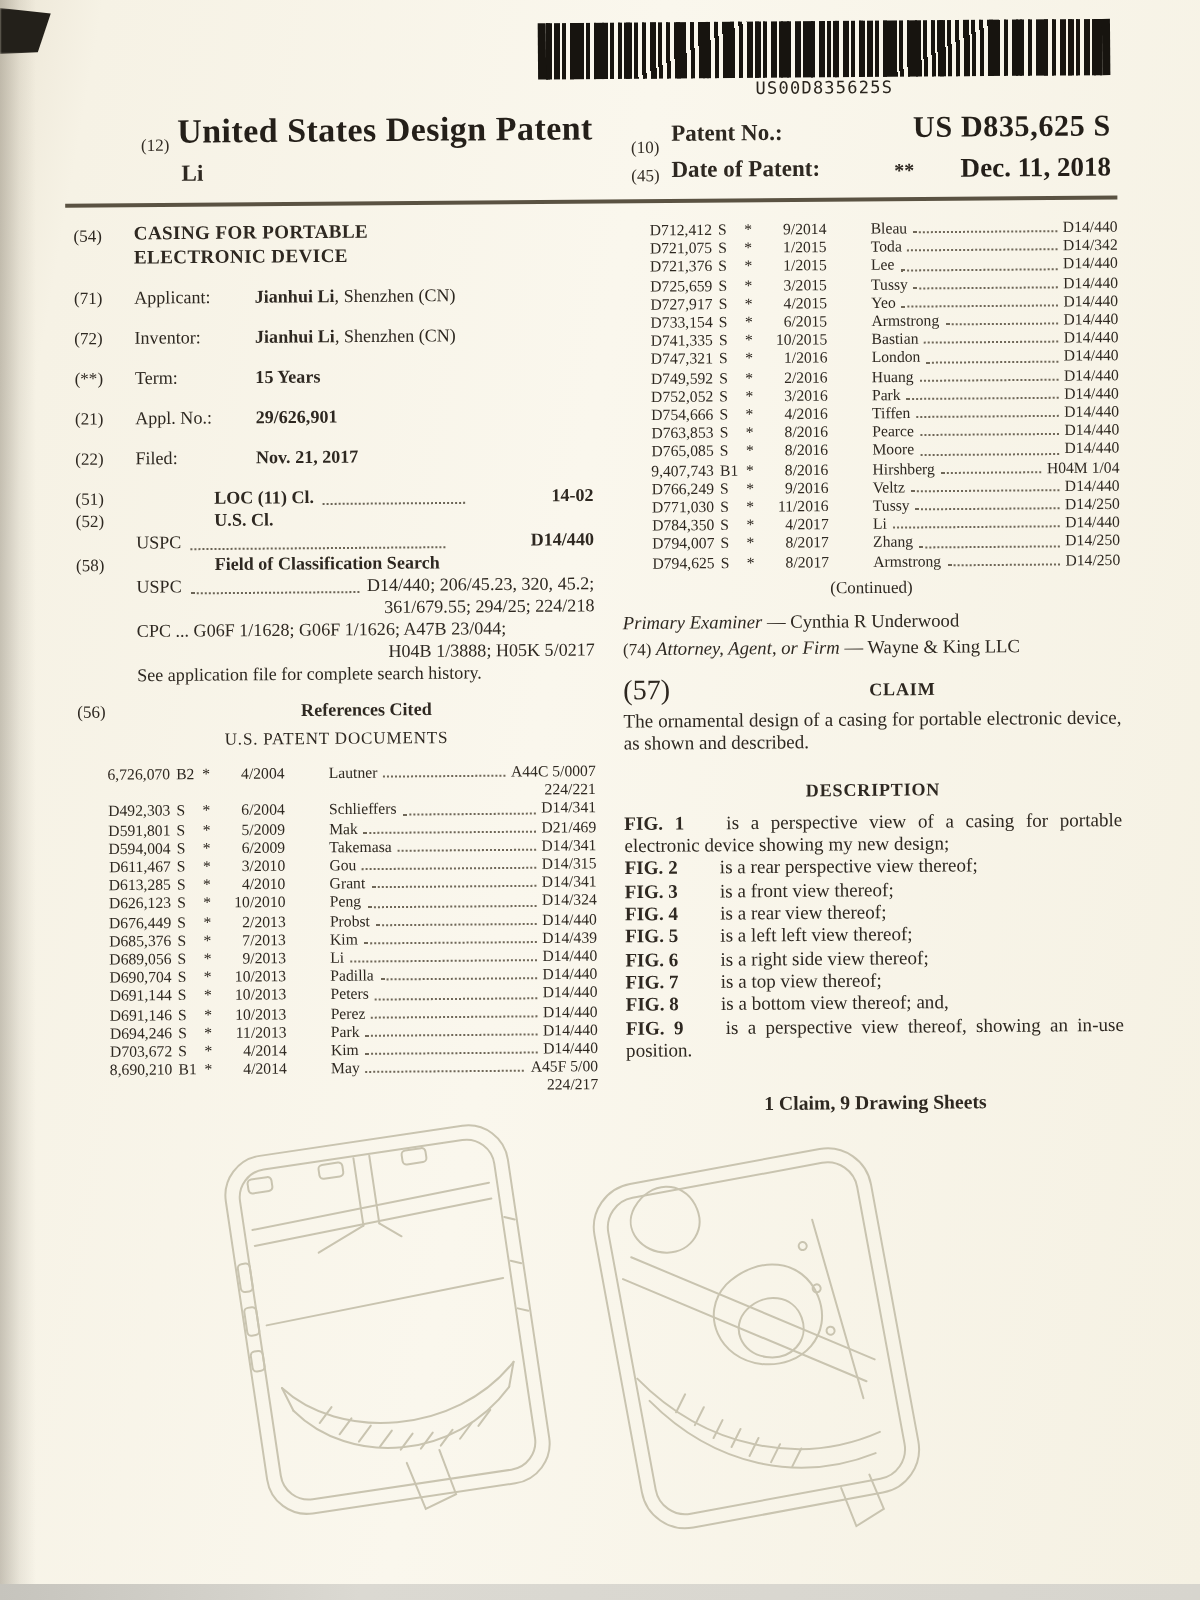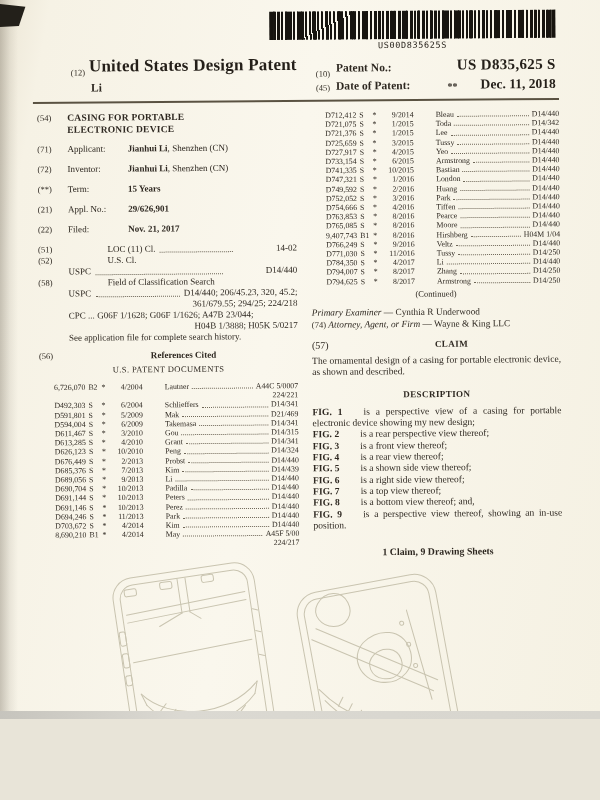--- a/index.html
+++ b/index.html
@@ -1,16 +1,16 @@
 <!DOCTYPE html>
 <html><head>
 <meta charset="utf-8">
 <style>
   html,body{margin:0;padding:0;background:#e8e4d8;}
-  .page{position:relative;width:600px;height:719px;overflow:hidden;
+  .page{position:relative;width:600px;height:800px;overflow:hidden;
         background:linear-gradient(100deg,#ece6d6 0%,#f6f2e5 7%,#faf7ed 45%,#f5f1e3 100%);
         font-family:"Liberation Serif",serif;color:#2e2821;}
   .tilt{position:absolute;inset:0;transform:rotate(-0.45deg) scale(1.004);transform-origin:50% 50%;}
 
   
   .scan-left{position:absolute;left:0;top:0;bottom:0;width:18px;
              background:linear-gradient(to right,rgba(104,96,82,.34),rgba(104,96,82,.10) 55%,transparent);}
   .corner-mark{position:absolute;left:0;top:4px;width:27px;height:23px;background:#23201a;
                clip-path:polygon(0 0,94% 12%,70% 96%,0 100%);filter:blur(.4px);}
   .scan-bottom{position:absolute;left:0;bottom:0;width:100%;height:8px;
@@ -50,21 +50,21 @@
   .fval{flex:1;}
   .ftitle{width:180px;font-weight:bold;font-size:9.5px;line-height:11.5px;letter-spacing:.2px;}
   .titlerow{margin-bottom:8px;}
 
   .lead{flex:1;border-bottom:1px dotted #6b6456;margin:0 4px 2px 4px;min-width:8px;}
   .tight{margin-bottom:0;}
   .l58a{display:flex;margin-left:30px;}
   .l58b{text-align:right;}
   .cpcline{margin-left:30px;}
   .note{margin-left:30px;}
-  .b{font-weight:normal;padding-left:39px;}
+  .b{font-weight:bold;padding-left:39px;}
 
   .refs-head{display:flex;margin:7px 0 3px;}
   .refs-title{flex:1;text-align:center;font-weight:bold;}
   .refs-sub{text-align:center;margin:3px 0 7px;font-size:8.5px;letter-spacing:.4px;}
 
   .prow{font-size:7.8px;line-height:9.2px;}
   .p1{display:flex;}
   .pno{width:46px;text-align:right;flex:none;}
   .pk{width:13px;flex:none;padding-left:3px;}
   .ps{width:7px;flex:none;}
@@ -72,21 +72,21 @@
   .pname{padding-left:22px;white-space:nowrap;}
   .plead{flex:1;border-bottom:1px dotted #6f6758;margin:0 3px 2px 3px;min-width:6px;}
   .pcls{flex:none;}
   .p2{text-align:right;}
   .continued{text-align:center;font-size:8.5px;margin:3px 0 6px;}
 
   .people{font-size:9.3px;line-height:12px;}
   .it{font-style:italic;}
 
   .sec-row{display:flex;margin:9px 0 5px;}
-  .sec-num{width:30px;flex:none;font-size:10px;}
+  .sec-num{width:30px;flex:none;font-size:14px;}
   .sec-title{flex:1;text-align:center;font-weight:bold;letter-spacing:.4px;}
   .sec-head{text-align:center;font-weight:bold;margin:11px 0 6px;letter-spacing:.4px;}
   .body-text{font-size:9.5px;line-height:11.5px;text-align:justify;}
   .figline{font-size:9.5px;line-height:11.3px;text-align:justify;}
   .figline b{margin-right:21px;}
   .sheets{text-align:center;font-weight:bold;font-size:9.8px;margin-top:15px;}
 
   
   .fig-l{position:absolute;left:100px;top:546px;}
   .fig-r{position:absolute;left:286px;top:558px;}
@@ -686,21 +686,21 @@
 
           <div class="figline">
             <b>FIG. 3</b><span>is a front view thereof;</span>
           </div>
 
           <div class="figline">
             <b>FIG. 4</b><span>is a rear view thereof;</span>
           </div>
 
           <div class="figline">
-            <b>FIG. 5</b><span>is a shown side view thereof;</span>
+            <b>FIG. 5</b><span>is a left left view thereof;</span>
           </div>
 
           <div class="figline">
             <b>FIG. 6</b><span>is a right side view thereof;</span>
           </div>
 
           <div class="figline">
             <b>FIG. 7</b><span>is a top view thereof;</span>
           </div>
 

